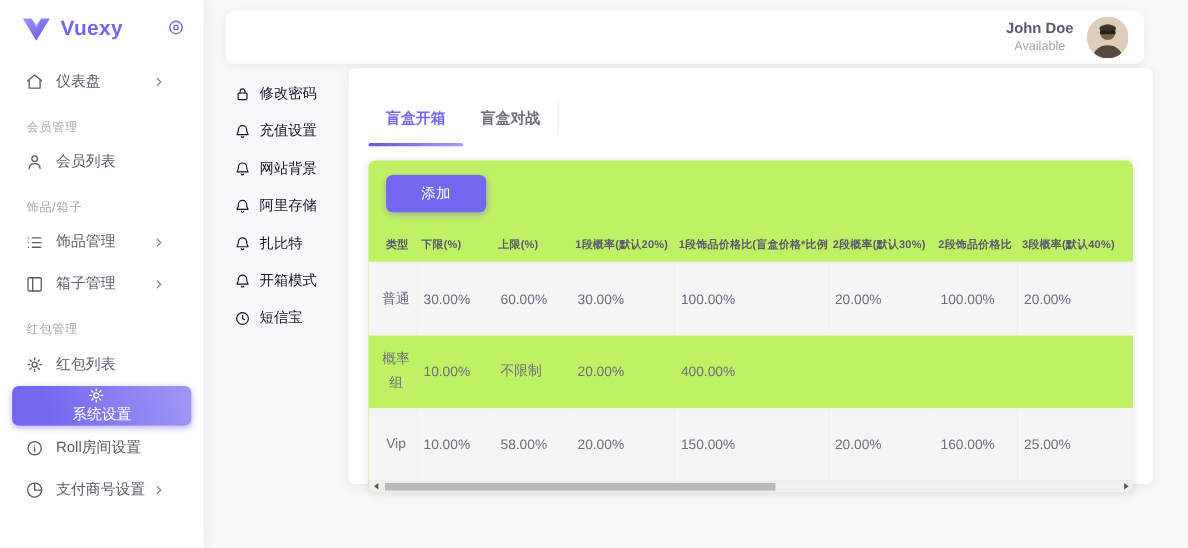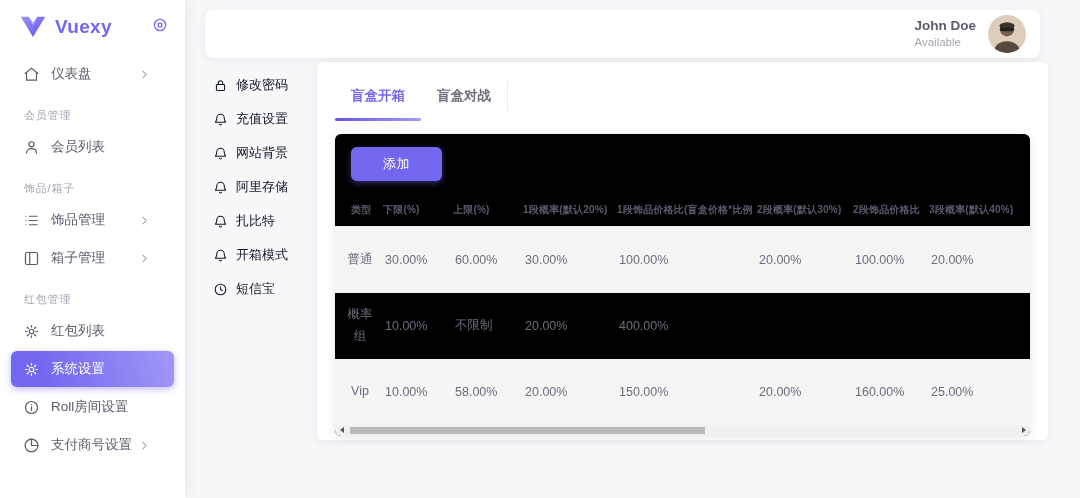--- a/index.html
+++ b/index.html
@@ -24,35 +24,35 @@
   .nav { padding:8px 11px 0; }
   .nav-item {
     display:flex; align-items:center; height:36px; padding:0 12px; margin-bottom:2px;
     border-radius:6px; color:#5d596c; font-size:13.5px; cursor:pointer;
   }
   .nav-item .icon { width:17px; height:17px; margin-right:11px; color:#5d596c; }
   .nav-item .nav-label { flex:1; white-space:nowrap; overflow:hidden; }
   .nav-item .chev { width:13px; height:13px; color:#6f6b7d; }
   .nav-item.active {
     background:linear-gradient(72deg,#7367f0 20%,#9e95f5 95%);
-    color:#fff; box-shadow:0 2px 6px rgba(115,103,240,.48);
+    color:#fff; box-shadow:0 2px 6px rgba(115,103,240,.48);flex-direction:column;
   }
   .nav-item.active .icon, .nav-item.active .chev { color:#fff; }
   .nav-section {
     font-size:11px; color:#a5a3ae; letter-spacing:.8px; margin:16px 0 6px 13px; white-space:nowrap;
   }
 
   
   .main { position:absolute; left:185px; top:0; right:0; bottom:0; padding:10px 40px 0 20px; }
 
   .topbar {
     height:48px; background:#fff; border-radius:8px; box-shadow:0 2px 8px rgba(75,70,92,.08);
     display:flex; align-items:center; justify-content:flex-end; padding:0 14px;
   }
-  .user-info { text-align:left; margin-right:12px; line-height:1.25; }
+  .user-info { text-align:center; margin-right:12px; line-height:1.25; }
   .user-name { font-size:13.5px; font-weight:700; color:#5d596c; }
   .user-status { font-size:11.5px; color:#a5a3ae; }
   .avatar { width:38px; height:38px; border-radius:50%; overflow:hidden; cursor:pointer;
             box-shadow:0 0 0 2px #fff; }
   .avatar svg { width:100%; height:100%; display:block; }
 
   .content-row { display:flex; margin-top:4px; align-items:flex-start; }
 
   
   .settings-menu { width:98px; padding-top:6px; flex:0 0 auto; margin-right:14px; }
@@ -60,37 +60,37 @@
     display:flex; align-items:center; height:34px; padding-left:8px; cursor:pointer;
     color:#0f172a; font-size:13px; border-right:3px solid transparent;
   }
   .menu-item .icon { width:15px; height:15px; margin-right:8px; }
   .menu-item .menu-label { white-space:nowrap; }
   .menu-item.active { color:#7367f0; border-right-color:#7367f0; }
 
   
   .main-card {
     flex:1; background:#fff; border-radius:6px; height:378px;
-    box-shadow:0 2px 10px rgba(75,70,92,.08); padding:0 18px;
+    box-shadow:0 2px 10px rgba(75,70,92,.08); padding:12px 18px;
   }
   .tabs { display:flex; align-items:stretch; padding-top:13px; }
   .tab {
     position:relative; padding:12px 16px 16px; font-size:13.5px; font-weight:700;
     color:#6f6b7d; cursor:pointer; white-space:nowrap;
   }
   .tab.active { color:#7367f0; }
   .tab.active::after {
     content:""; position:absolute; left:0; right:0; bottom:0; height:3px; border-radius:2px;
     background:linear-gradient(90deg,#6354e8,#a29bfe);
   }
   .tab-divider { width:1px; background:#ebe9f1; margin:6px 0 10px; }
 
   .inner-card {
     margin-top:13px; border-radius:6px; box-shadow:0 1px 8px rgba(75,70,92,.14);
-    overflow:hidden; background:#000000;
+    overflow:hidden; background:#bef264;
   }
   .btn-strip { padding:13px 16px; }
   .add-btn {
     display:inline-block; background:#7367f0; color:#fff; border:none; cursor:pointer;
     font-size:13px; font-family:inherit; padding:8px 32px; border-radius:6px;
     box-shadow:0 2px 6px rgba(115,103,240,.45); letter-spacing:.5px;
   }
 
   table { width:695px; border-collapse:collapse; table-layout:fixed; }
   col.c1{width:44px;} col.c2{width:70px;} col.c3{width:70px;} col.c4{width:94px;}

